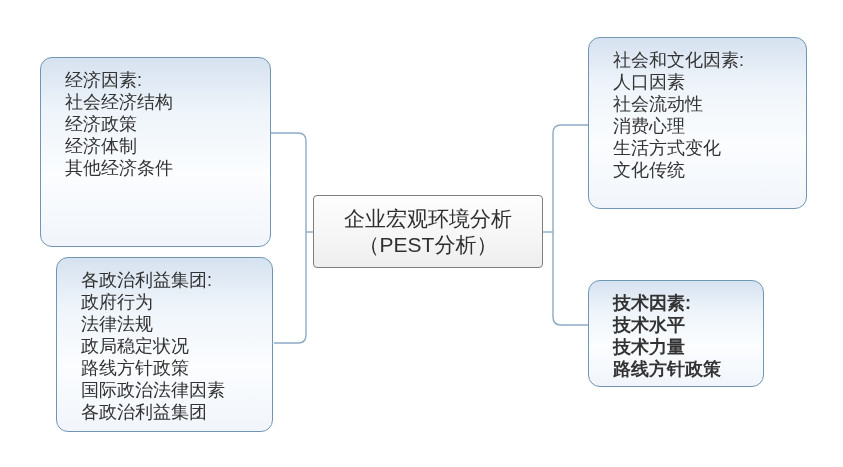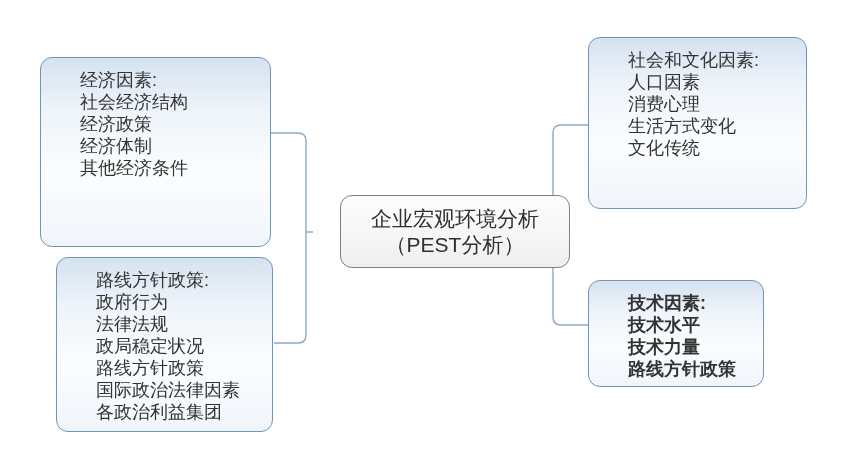--- a/index.html
+++ b/index.html
@@ -29,47 +29,46 @@
   }
   .factor-box {
     position: absolute;
     box-sizing: border-box;
     border: 1.4px solid #6f96b5;
     border-radius: 12px;
     background: linear-gradient(180deg, #d6e2f0 0%, #eef4fa 28%, #fbfdfe 62%, #f1f5fb 100%);
     color: #333333;
     font-size: 18px;
     line-height: 22px;
-    padding: 11px 6px 8px 39px;
+    padding: 11px 6px 8px 24px;
     white-space: nowrap;
   }
   #box-economic  { left: 40px;  top: 57px;  width: 231px; height: 190px; }
   #box-political { left: 56px;  top: 257px; width: 217px; height: 175px; }
   #box-social    { left: 588px; top: 37px;  width: 219px; height: 172px; }
   #box-tech      { left: 588px; top: 280px; width: 176px; height: 107px; font-weight: bold; }
   .center-box {
     position: absolute;
     left: 313px;
     top: 195px;
     width: 230px;
     height: 73px;
     box-sizing: border-box;
     border: 1.6px solid #7f7f7f;
-    border-radius: 12px;
+    border-radius: 4px;
     background: linear-gradient(180deg, #fdfdfd 0%, #f6f6f6 55%, #eeeeee 100%);
     color: #2f2f2f;
     font-size: 21px;
     line-height: 26px;
     display: flex;
     flex-direction: column;
     align-items: center;
     justify-content: center;
     text-align: center;
     white-space: nowrap;
-    margin-left: 27px;
   }
   .line { display: block; }
 </style>
 </head>
 <body>
 
 <div class="canvas">
 
   <svg class="connectors" viewBox="0 0 843 467" aria-hidden="true">
     <path d="M 271 133 H 298 Q 306 133 306 141 V 335 Q 306 343 298 343 H 274"></path>
@@ -80,32 +79,33 @@
 
   <div class="factor-box" id="box-economic">
     <span class="line title">经济因素:</span>
     <span class="line">社会经济结构</span>
     <span class="line">经济政策</span>
     <span class="line">经济体制</span>
     <span class="line">其他经济条件</span>
   </div>
 
   <div class="factor-box" id="box-political">
-    <span class="line title">路线方针政策:</span>
+    <span class="line title">各政治利益集团:</span>
     <span class="line">政府行为</span>
     <span class="line">法律法规</span>
     <span class="line">政局稳定状况</span>
     <span class="line">路线方针政策</span>
     <span class="line">国际政治法律因素</span>
     <span class="line">各政治利益集团</span>
   </div>
 
   <div class="factor-box" id="box-social">
     <span class="line title">社会和文化因素:</span>
     <span class="line">人口因素</span>
+    <span class="line">社会流动性</span>
     <span class="line">消费心理</span>
     <span class="line">生活方式变化</span>
     <span class="line">文化传统</span>
   </div>
 
   <div class="factor-box" id="box-tech">
     <span class="line title">技术因素:</span>
     <span class="line">技术水平</span>
     <span class="line">技术力量</span>
     <span class="line">路线方针政策</span>

